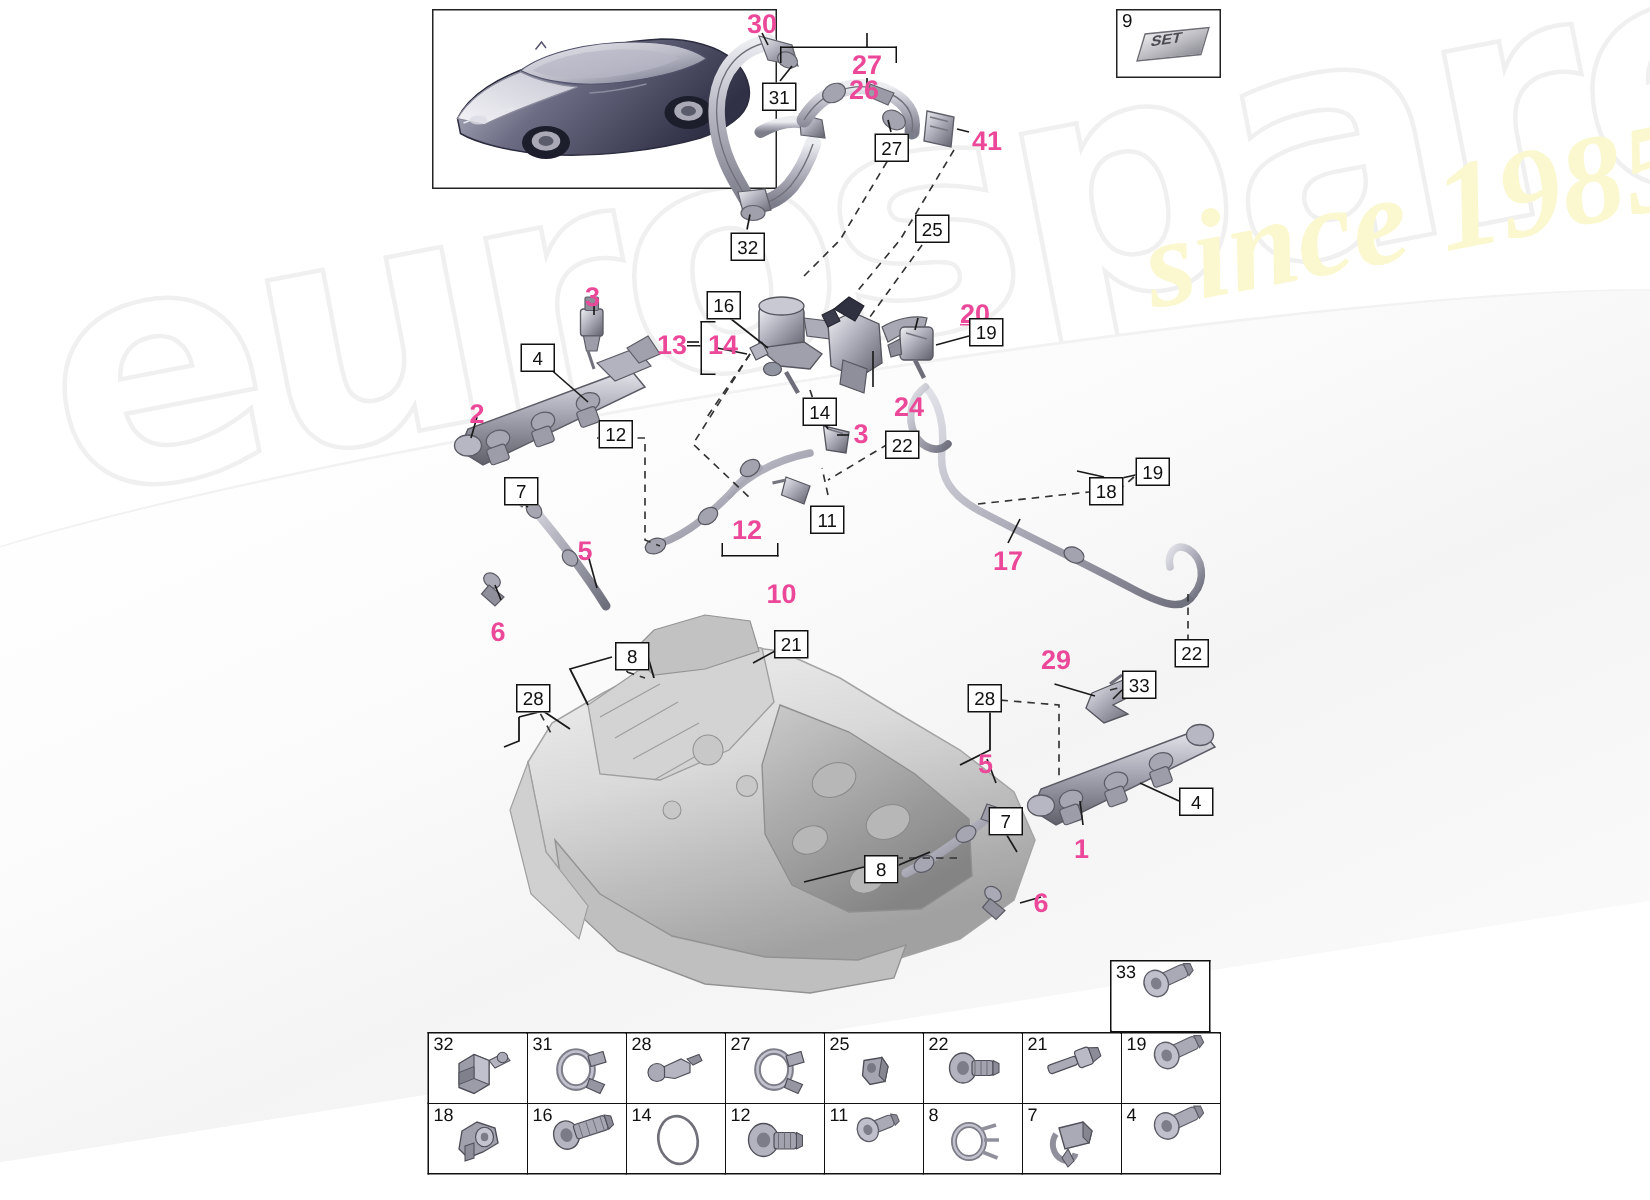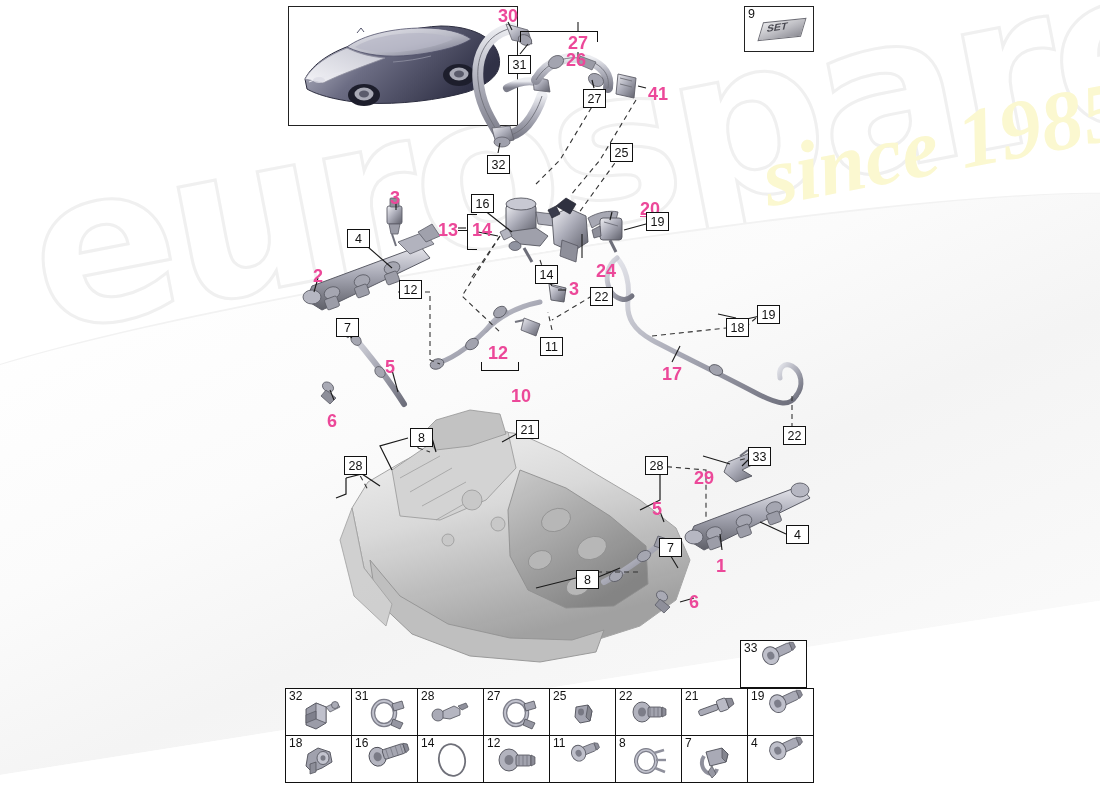--- a/index.html
+++ b/index.html
@@ -497,21 +497,21 @@
   <div class="bold" style="left:488px;top:343px;">12</div>
   <div class="brkd" style="left:481px;top:362px;width:36px;height:8px;"></div>
   <div class="bold" style="left:488px;top:386px;margin-left:23px;">10</div>
   <div class="bold" style="left:662px;top:364px;">17</div>
   <div class="bold" style="left:327px;top:411px;">6</div>
   <div class="cbox sq" style="left:410px;top:428px;">8</div>
   <div class="cbox sq" style="left:516px;top:420px;">21</div>
   <div class="cbox sq" style="left:783px;top:426px;">22</div>
   <div class="cbox sq" style="left:344px;top:456px;">28</div>
   <div class="cbox sq" style="left:645px;top:456px;">28</div>
-  <div class="bold" style="left:694px;top:468px;">29</div>
+  <div class="bold" style="left:694px;top:430px;">29</div>
   <div class="cbox sq" style="left:748px;top:447px;">33</div>
   <div class="bold" style="left:652px;top:499px;">5</div>
   <div class="cbox sq" style="left:786px;top:525px;">4</div>
   <div class="cbox sq" style="left:659px;top:538px;">7</div>
   <div class="bold" style="left:716px;top:556px;">1</div>
   <div class="cbox sq" style="left:576px;top:570px;">8</div>
   <div class="bold" style="left:689px;top:592px;">6</div>
 
   <table id="ptop">
     <tbody>

